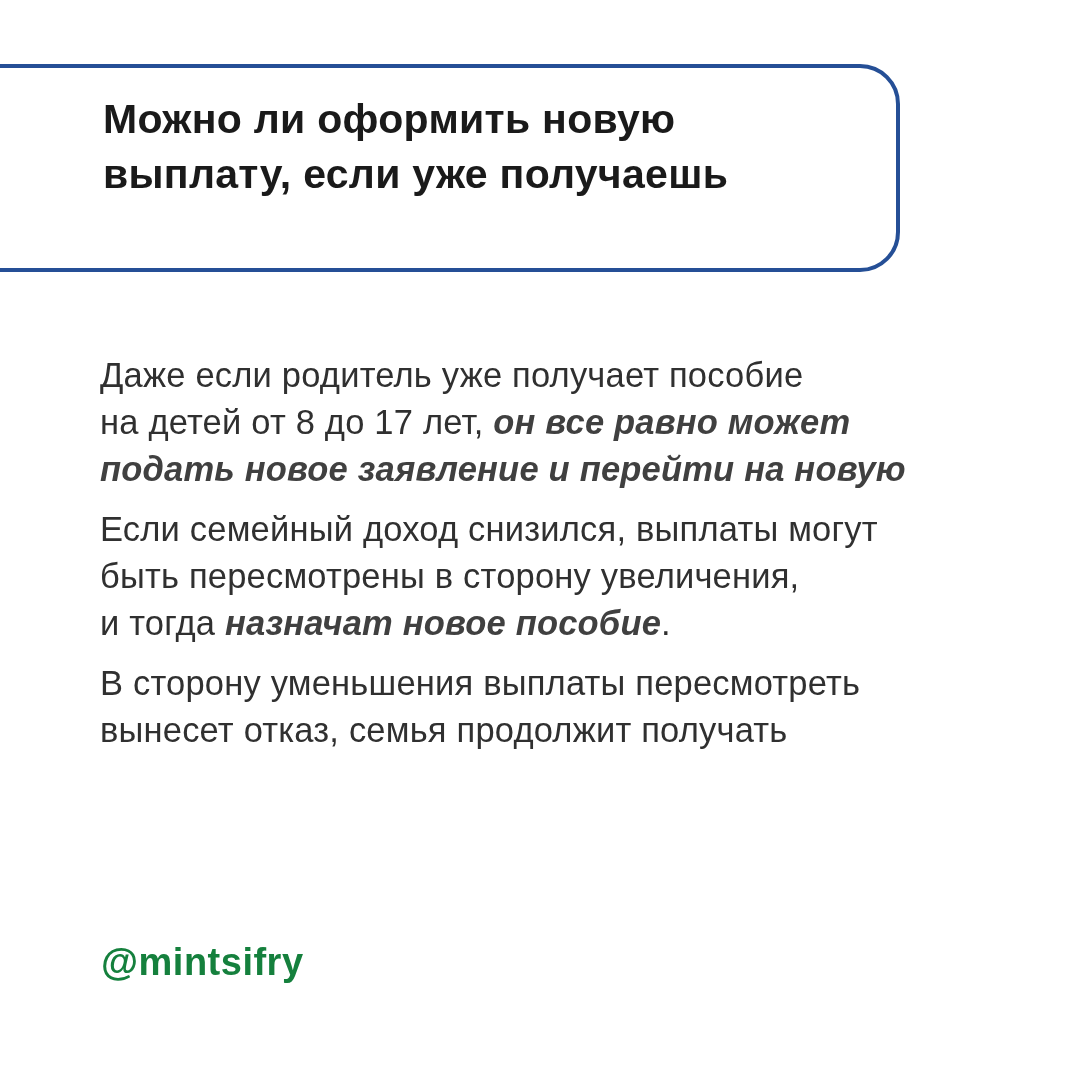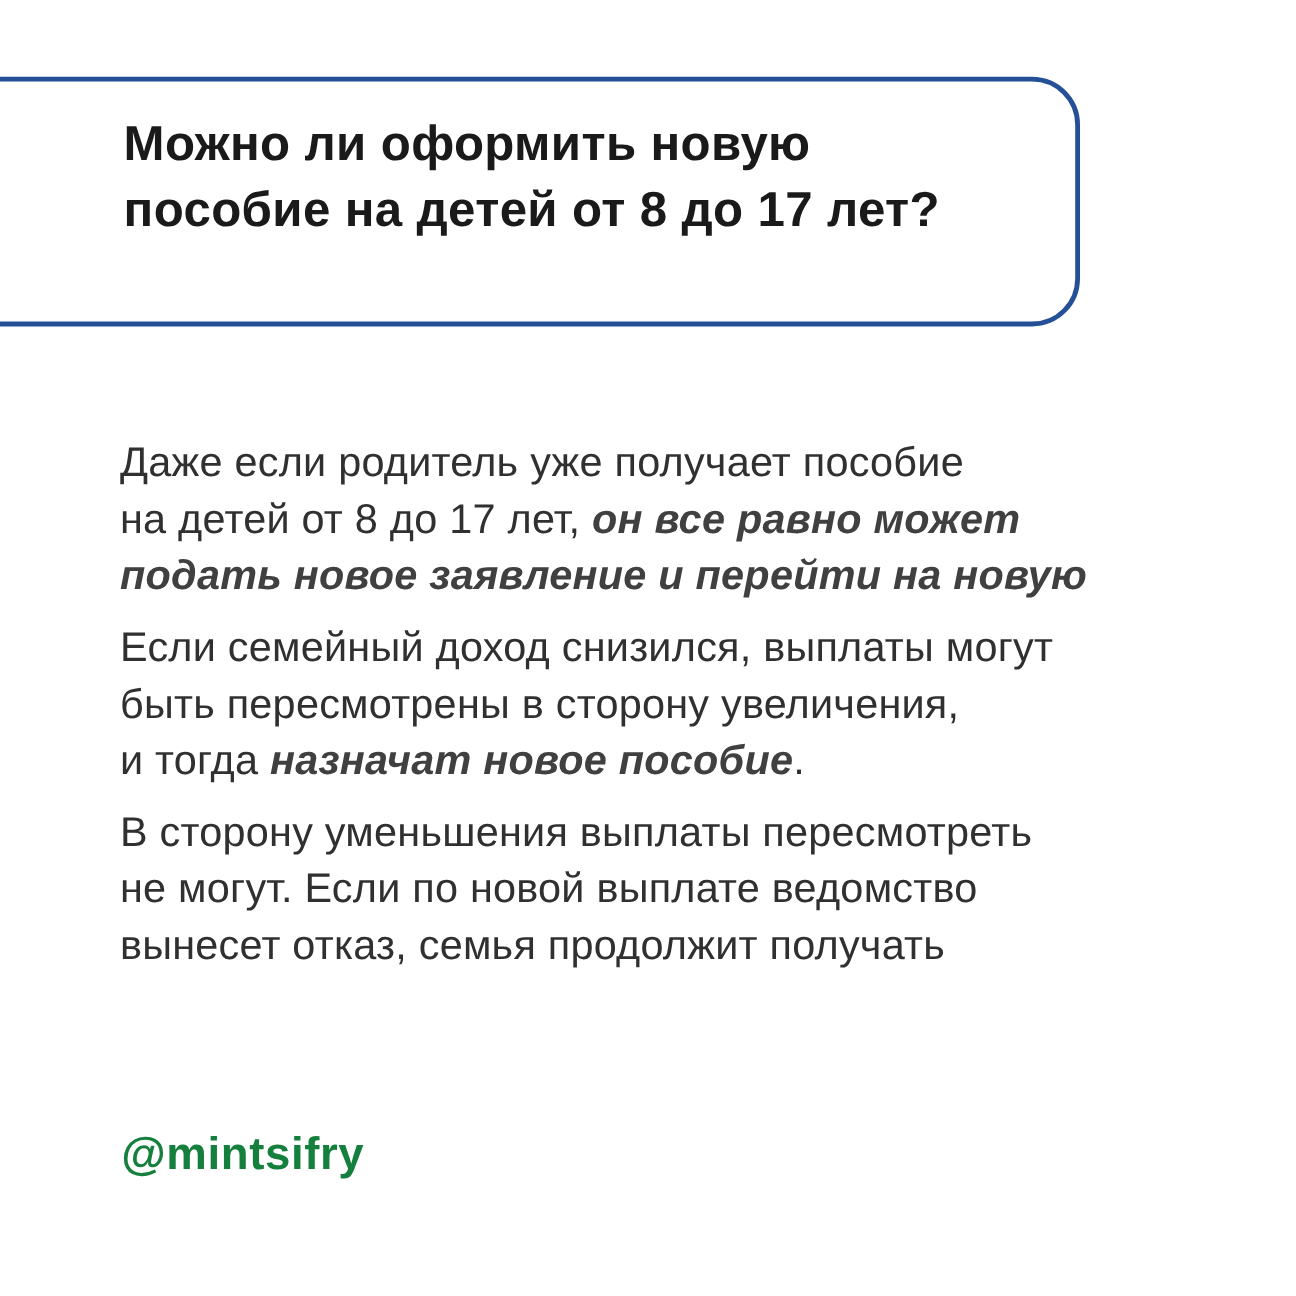--- a/index.html
+++ b/index.html
@@ -37,21 +37,21 @@
   .body-text {
     position: absolute;
     left: 100px;
     top: 351px;
     width: 910px;
     font-size: 34.5px;
     line-height: 47px;
     color: #303030;
     letter-spacing: 0.2px;
   }
-  .para { margin: 12px 0 13px 0; }
+  .para { margin: 1px 0 13px 0; }
   .line { display: block; }
   .accent {
     color: #404040;
     font-weight: 700;
     font-style: italic;
   }
   .handle {
     position: absolute;
     left: 101px;
     top: 941px;
@@ -63,40 +63,39 @@
 </style>
 </head>
 <body>
 
 <div class="page">
 
   <div class="header-card"></div>
 
   <h1 class="title">
     <span class="tline">Можно ли оформить новую</span>
-    <span class="tline">пособие на детей от 8 до 17 лет?</span>
+    <span class="tline">выплату, если уже получаешь</span>
   </h1>
 
   <div class="body-text">
 
     <p class="para">
       <span class="line"><span>Даже если родитель уже получает пособие</span></span>
       <span class="line"><span>на детей от 8 до 17 лет, </span><span class="accent">он все равно может</span></span>
       <span class="line"><span class="accent">подать новое заявление и перейти на новую</span></span>
     </p>
 
     <p class="para">
       <span class="line"><span>Если семейный доход снизился, выплаты могут</span></span>
       <span class="line"><span>быть пересмотрены в сторону увеличения,</span></span>
       <span class="line"><span>и тогда </span><span class="accent">назначат новое пособие</span><span>.</span></span>
     </p>
 
     <p class="para">
       <span class="line"><span>В сторону уменьшения выплаты пересмотреть</span></span>
-      <span class="line"><span>не могут. Если по новой выплате ведомство</span></span>
       <span class="line"><span>вынесет отказ, семья продолжит получать</span></span>
     </p>
 
   </div>
 
   <div class="handle">@mintsifry</div>
 
 </div>
 
 </body></html>

